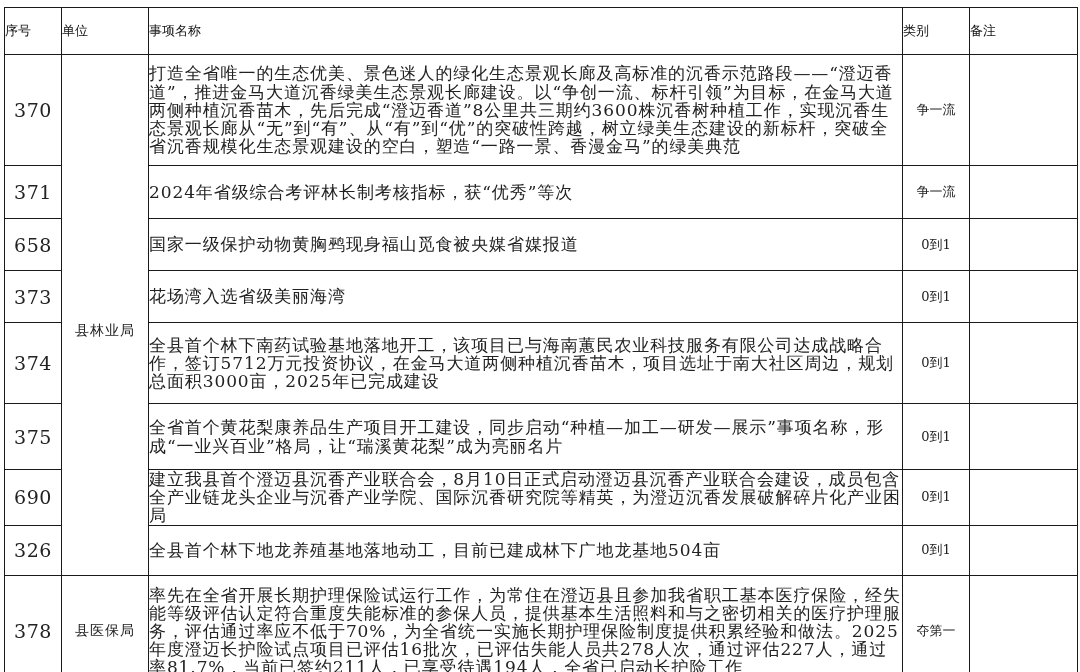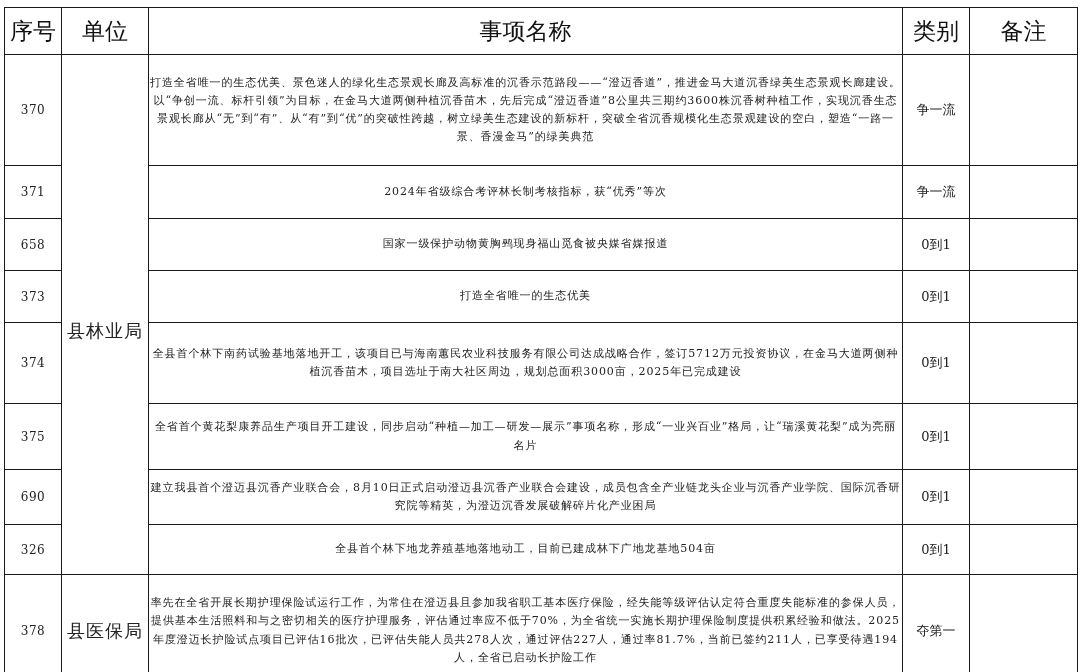--- a/index.html
+++ b/index.html
@@ -24,42 +24,42 @@
       table-layout: fixed;
     }
     table.doc td, table.doc th {
       border: 1.5px solid #1a1a1a;
       padding: 0;
       vertical-align: middle;
     }
     table.doc th {
       font-family: "DejaVu Sans", "Liberation Sans", sans-serif;
       font-weight: normal;
-      font-size: 23px;
+      font-size: 13px;
       height: 46px;
-      text-align: center;
+      text-align: left;
       color: #111111;
     }
     td.num {
       text-align: center;
-      font-size: 12px;
+      font-size: 19px;
       letter-spacing: 0.5px;
     }
     td.unit {
       text-align: center;
-      font-size: 18px;
+      font-size: 14px;
       letter-spacing: 1px;
     }
     td.unit.lin {
       vertical-align: middle;
       padding-top: 0px;
     }
     td.desc {
-      text-align: center;
-      font-size: 11px;
+      text-align: left;
+      font-size: 17px;
       line-height: 18.2px;
       padding: 2px 4px 2px 4px;
       letter-spacing: 0.9px;
       word-break: break-all;
     }
     td.cat {
       text-align: center;
       font-size: 13px;
       border-radius: 31px;
     }
@@ -102,21 +102,21 @@
       <td class="note"></td>
     </tr>
     <tr style="height:52px">
       <td class="num">658</td>
       <td class="desc">国家一级保护动物黄胸鹀现身福山觅食被央媒省媒报道</td>
       <td class="cat">0到1</td>
       <td class="note"></td>
     </tr>
     <tr style="height:52px">
       <td class="num">373</td>
-      <td class="desc">打造全省唯一的生态优美</td>
+      <td class="desc">花场湾入选省级美丽海湾</td>
       <td class="cat">0到1</td>
       <td class="note"></td>
     </tr>
     <tr style="height:81px">
       <td class="num">374</td>
       <td class="desc">全县首个林下南药试验基地落地开工，该项目已与海南蕙民农业科技服务有限公司达成战略合作，签订5712万元投资协议，在金马大道两侧种植沉香苗木，项目选址于南大社区周边，规划总面积3000亩，2025年已完成建设</td>
       <td class="cat">0到1</td>
       <td class="note"></td>
     </tr>
     <tr style="height:66px">

